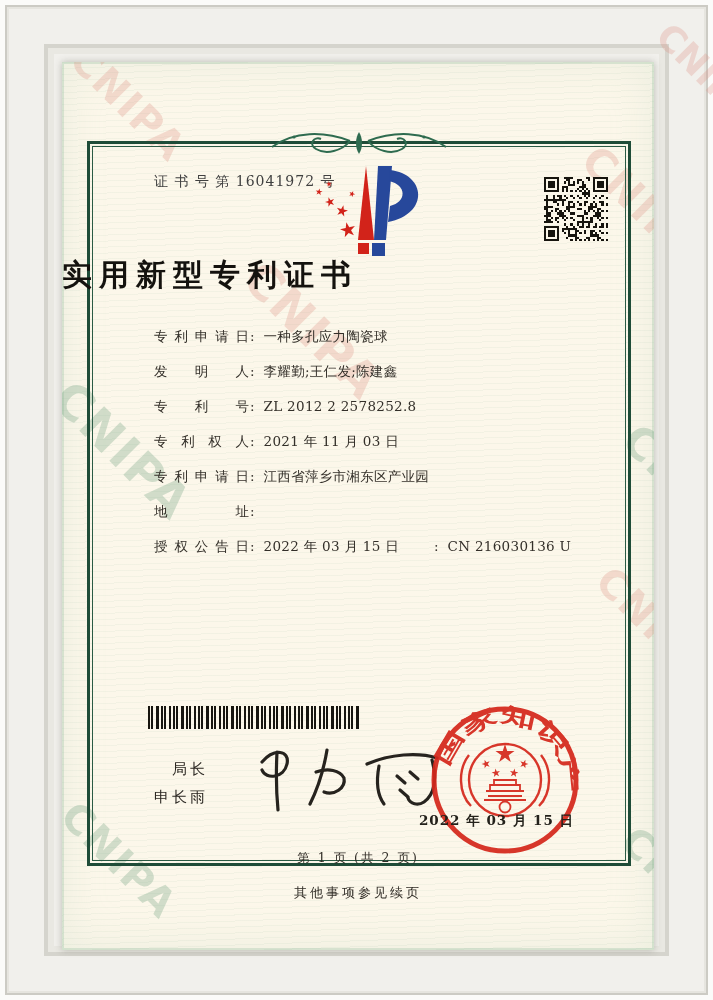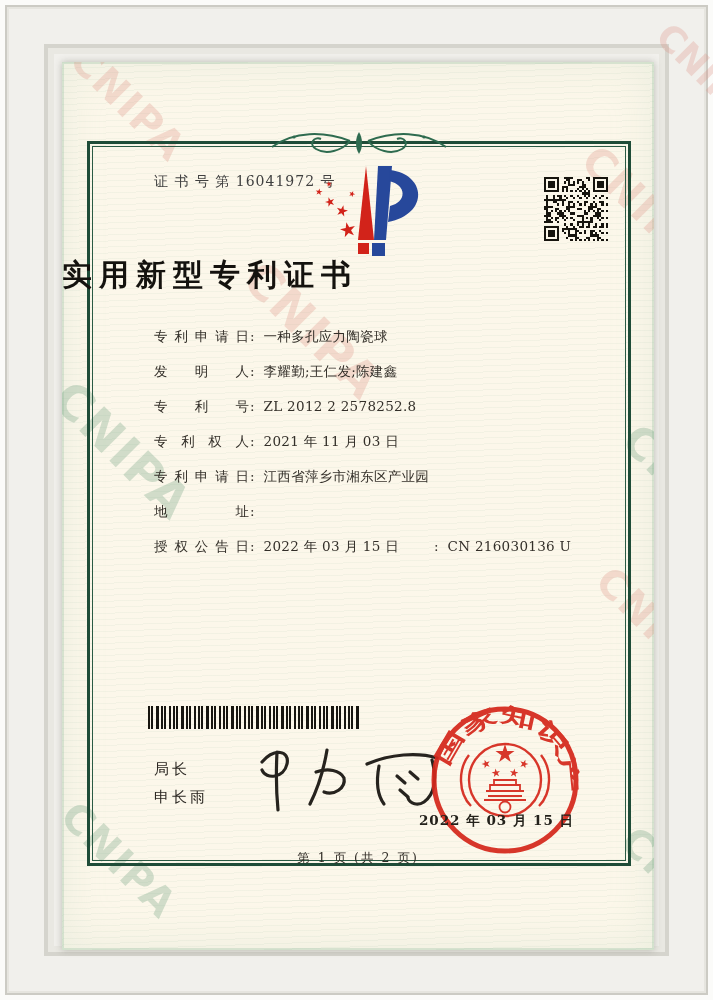--- a/index.html
+++ b/index.html
@@ -54,21 +54,21 @@
   .val{letter-spacing:.3px;}
   .grant2{margin-left:34px;display:flex;}
   .lbl2{display:inline-block;width:92px;text-align:justify;text-align-last:justify;flex:none;}
 
   .paras{left:78px;top:506px;width:462px;font-size:13px;line-height:24px;
     color:#2e2a24;text-align:justify;}
   .paras p{margin:0;text-indent:2em;}
 
   .barcode{left:86px;top:644px;width:215px;height:23px;}
   .director{left:92px;top:698px;font-size:15px;color:#2a2621;}
-  .director div{margin-bottom:9px;letter-spacing:3px;}
+  .director div{margin-bottom:9px;letter-spacing:3px;text-align:right;}
   .signature{left:170px;top:674px;width:235px;height:88px;}
 
   .seal{left:366px;top:641px;width:154px;height:154px;opacity:.93;}
   .seal-date{left:352px;top:750px;width:165px;text-align:center;font-size:13.5px;
     color:#23211b;letter-spacing:1px;font-weight:bold;}
 
   .page-info{left:0;top:788px;width:100%;text-align:center;font-size:12.5px;
     color:#2f2b25;letter-spacing:2px;}
   .footer-note{left:0;top:822px;width:100%;text-align:center;font-size:13px;
     color:#2f2b25;letter-spacing:3px;}
@@ -543,16 +543,17 @@
         <use href="#star" fill="#d5281c" transform="translate(58,61) scale(4.5) rotate(-18)"></use>
         <use href="#star" fill="#d5281c" transform="translate(68,70) scale(4.5) rotate(-8)"></use>
         <use href="#star" fill="#d5281c" transform="translate(86,70) scale(4.5) rotate(8)"></use>
         <use href="#star" fill="#d5281c" transform="translate(96,61) scale(4.5) rotate(18)"></use>
       </svg>
     </div>
 
     <div class="seal-date">2022 年 03 月 15 日</div>
 
     <div class="page-info">第 1 页 (共 2 页)</div>
+    <div class="footer-note">其他事项参见续页</div>
   </div>
 
   <span class="stage-wm" style="left:645px;top:52px;font-size:36px;color:rgba(222,148,136,.30);">CNIPA</span>
 </div>
 
 </body></html>

